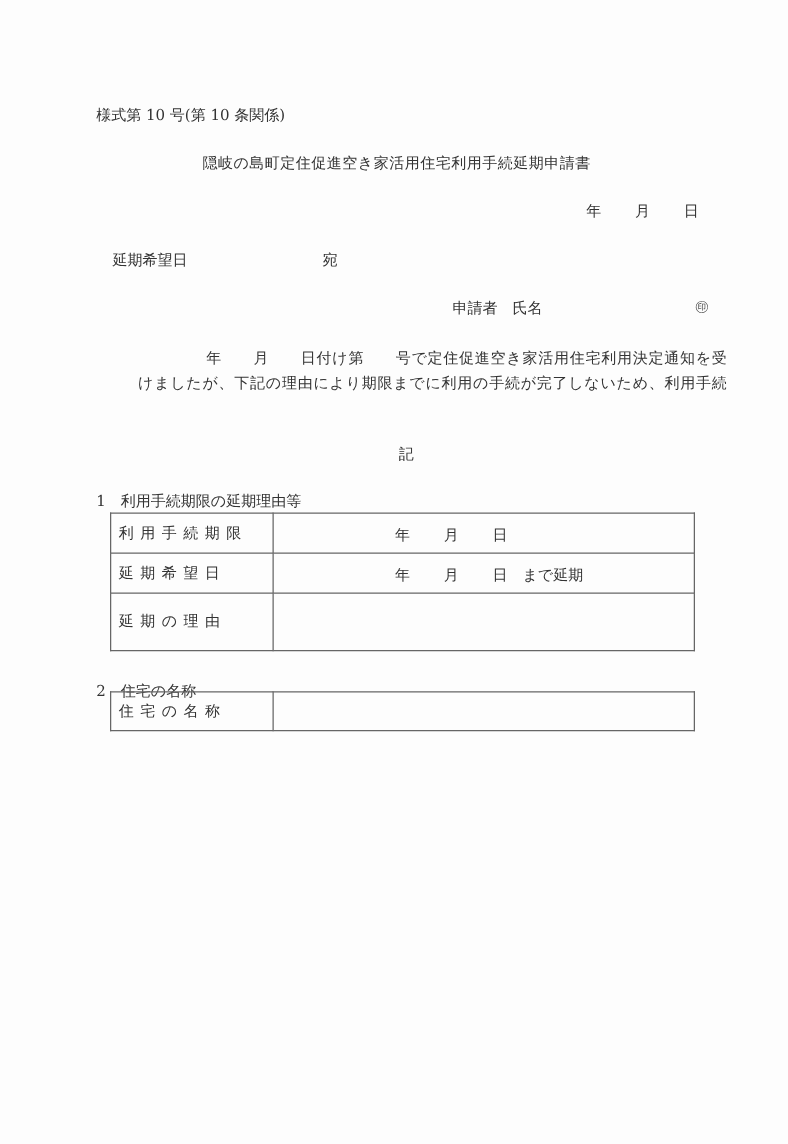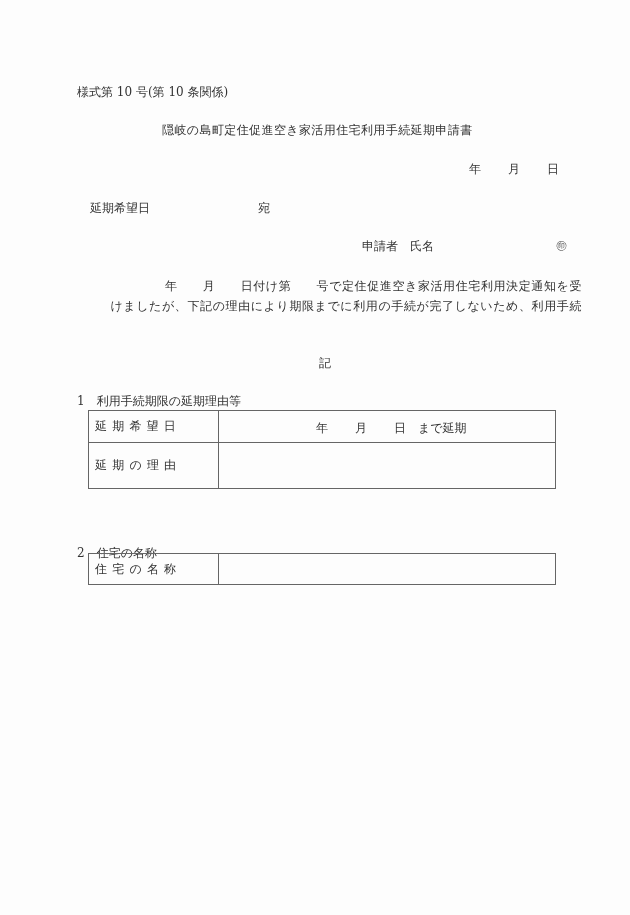--- a/index.html
+++ b/index.html
@@ -68,20 +68,28 @@
   <div>　　　　　年　　月　　日付け第　　号で定住促進空き家活用住宅利用決定通知を受</div>
   <div>けましたが、下記の理由により期限までに利用の手続が完了しないため、利用手続</div>
 </div>
 
 <div class="abs ki">記</div>
 
 <div class="abs sec1">1　利用手続期限の延期理由等</div>
 
 <table class="form t1">
   <tbody>
+      <tr class="r1">
+    <td class="label">利用手続期限</td>
+    <td class="value v-date">
+      <span style="left:97px">年</span>
+      <span style="left:136px">月</span>
+      <span style="left:175px">日</span>
+    </td>
+  </tr>
   <tr class="r2">
     <td class="label">延期希望日</td>
     <td class="value v-date">
       <span style="left:97px">年</span>
       <span style="left:136px">月</span>
       <span style="left:175px">日</span>
       <span style="left:199px">まで延期</span>
     </td>
   </tr>
   <tr class="r3">

